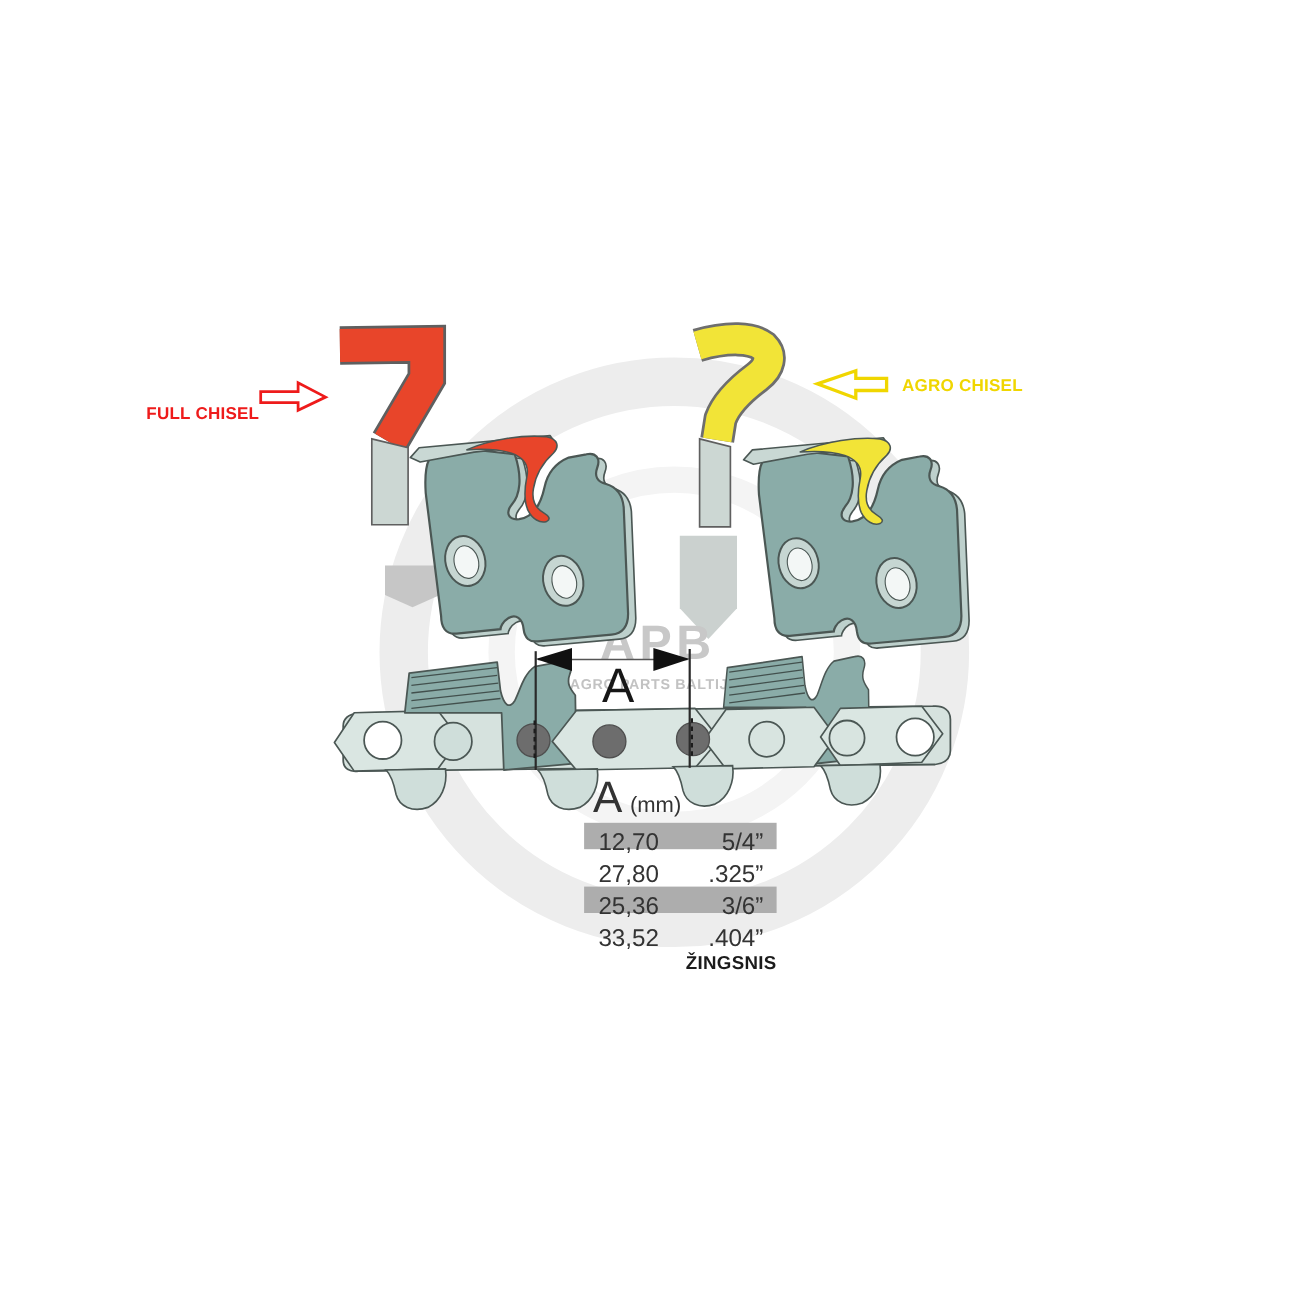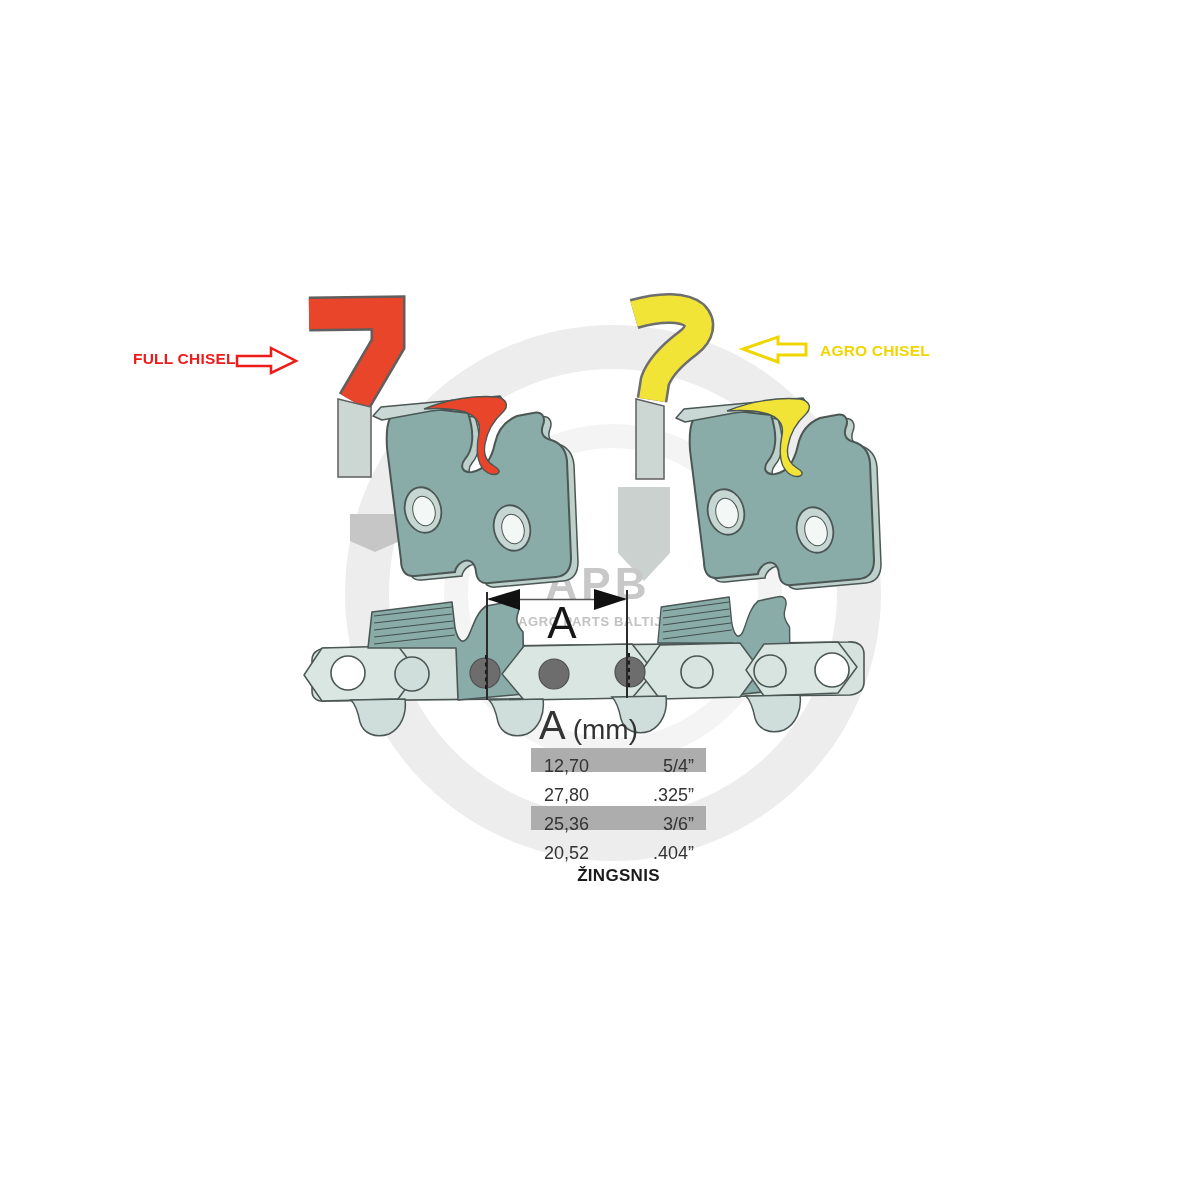--- a/index.html
+++ b/index.html
@@ -19,32 +19,32 @@
     --watermark-gray:#ededed;
     --watermark-text:#c8c8c8;
   }
   *{margin:0;padding:0;box-sizing:border-box;}
   html,body{width:1188px;height:1188px;background:#ffffff;overflow:hidden;
     font-family:"Liberation Sans", sans-serif;}
   .canvas{position:relative;width:1188px;height:1188px;background:#fff;}
   .canvas > svg{position:absolute;left:0;top:0;}
 
   .chisel-label{position:absolute;font-weight:bold;font-size:15.5px;letter-spacing:.2px;white-space:nowrap;}
-  .chisel-label.full{left:133px;top:350px;color:var(--label-red);text-align:right;}
+  .chisel-label.full{left:133px;top:368px;color:var(--label-red);text-align:right;}
   .chisel-label.half{left:820px;top:342px;color:var(--label-yellow);}
 
   .pitch-table{position:absolute;left:531px;top:702px;width:175px;color:var(--table-text);}
   .pt-header{display:flex;align-items:baseline;height:46px;padding-left:8px;}
   .pt-header .pt-A{font-size:40px;line-height:46px;}
-  .pt-header .pt-mm{font-size:28px;margin-left:7px;}
+  .pt-header .pt-mm{font-size:20px;margin-left:7px;}
   .pt-row{display:flex;justify-content:space-between;align-items:center;
-    height:24px;margin-bottom:5px;padding:12px 12px 0 13px;font-size:18px;line-height:24px;}
+    height:24px;margin-bottom:5px;padding:12px 12px 0 13px;font-size:22px;line-height:24px;}
   .pt-row.hl{background:var(--table-band-gray);}
 
-  .pitch-caption{position:absolute;left:531px;top:866px;width:175px;text-align:center;
+  .pitch-caption{position:absolute;left:531px;top:866px;width:175px;text-align:right;
     font-size:17px;font-weight:bold;color:#1b1b1b;letter-spacing:.3px;}
 
   .wm-brand{font-weight:bold;font-size:44px;letter-spacing:4px;fill:var(--watermark-text);}
   .wm-sub{font-weight:bold;font-size:13px;letter-spacing:.6px;fill:#c2c2c2;}
   .dim-letter{font-size:44px;fill:#161616;}
   .profile-red-outline{stroke:#5f5f5f;}
   .profile-red{stroke:var(--full-chisel-red);}
   .profile-yellow-outline{stroke:#6e6e6e;}
   .profile-yellow{stroke:var(--half-chisel-yellow);}
   .arrow-red{fill:#ffffff;stroke:var(--label-red);}
@@ -183,20 +183,20 @@
   </div>
   <div class="pt-row">
     <span>27,80</span>
     <span>.325”</span>
   </div>
   <div class="pt-row hl">
     <span>25,36</span>
     <span>3/6”</span>
   </div>
   <div class="pt-row">
-    <span>20,52</span>
+    <span>33,52</span>
     <span>.404”</span>
   </div>
 </div>
 
 <div class="pitch-caption">ŽINGSNIS</div>
 
 </div>
 
 </body></html>

